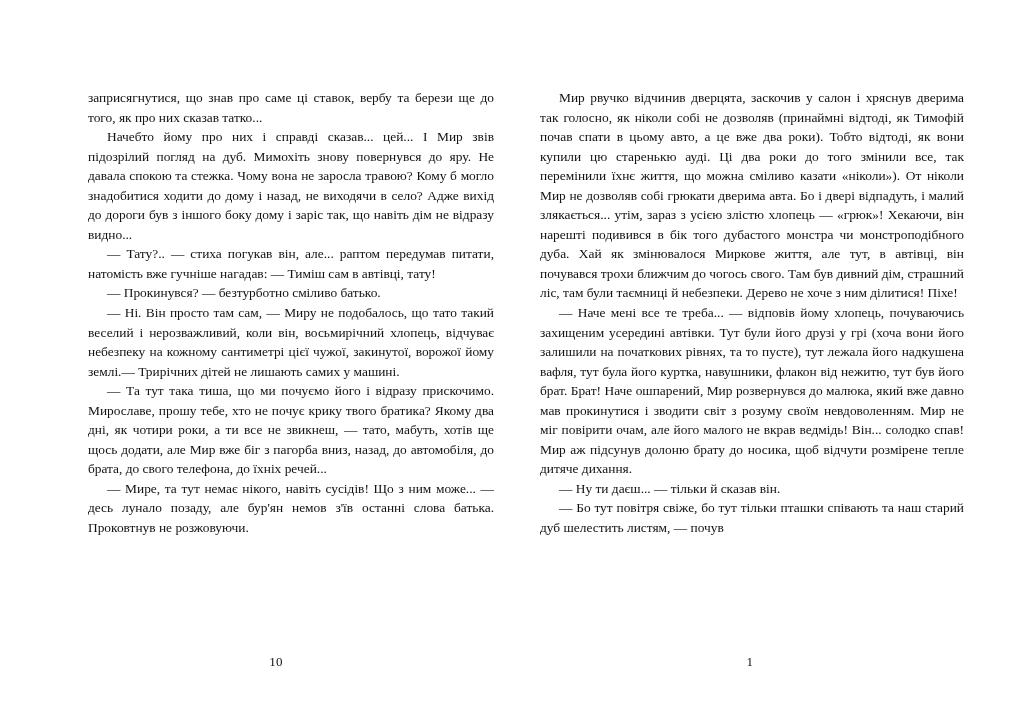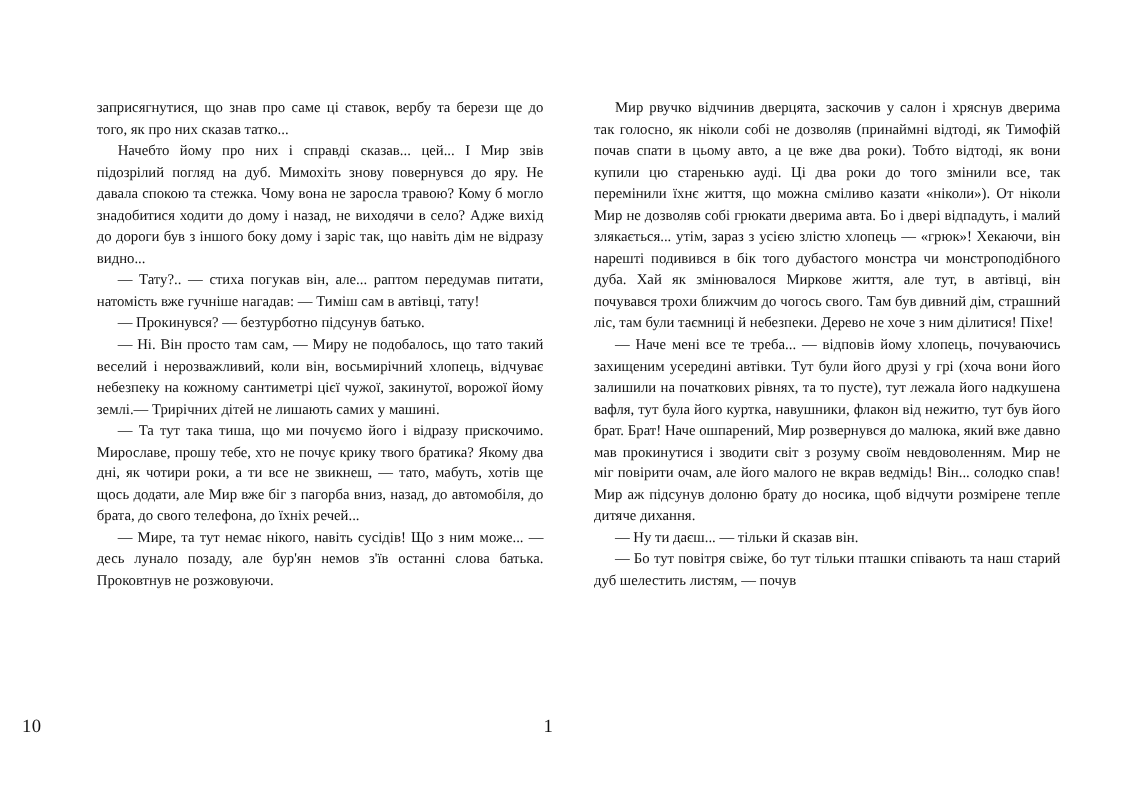--- a/index.html
+++ b/index.html
@@ -47,37 +47,38 @@
     margin: 0;
     text-indent: 0;
   }
   .text-column p.indent {
     text-indent: 19px;
   }
   .folio {
     position: absolute;
     bottom: 46px;
     width: 100%;
-    font-size: 17px;
+    text-align: center;
+    font-size: 13px;
     letter-spacing: 0.3px;
   }
   .page-left .folio { left: 20px; }
   .page-right .folio { left: -18px; }
 </style>
 </head>
 <body>
 
 <div class="book-spread">
 
   <div class="page page-left">
     <div class="text-column">
       <p>заприсягнутися, що знав про саме ці ставок, вербу та берези ще до того, як про них сказав татко...</p>
       <p class="indent">Начебто йому про них і справді сказав... цей... І Мир звів підозрілий погляд на дуб. Мимохіть знову повернувся до яру. Не давала спокою та стежка. Чому вона не заросла травою? Кому б могло знадобитися ходити до дому і назад, не виходячи в село? Адже вихід до дороги був з іншого боку дому і заріс так, що навіть дім не відразу видно...</p>
       <p class="indent">— Тату?.. — стиха погукав він, але... раптом передумав питати, натомість вже гучніше нагадав: — Тиміш сам в автівці, тату!</p>
-      <p class="indent">— Прокинувся? — безтурботно підсунув батько.</p>
+      <p class="indent">— Прокинувся? — безтурботно сміливо батько.</p>
       <p class="indent">— Ні. Він просто там сам, — Миру не подобалось, що тато такий веселий і нерозважливий, коли він, восьмирічний хлопець, відчуває небезпеку на кожному сантиметрі цієї чужої, закинутої, ворожої йому землі.— Трирічних дітей не лишають самих у машині.</p>
       <p class="indent">— Та тут така тиша, що ми почуємо його і відразу прискочимо. Мирославе, прошу тебе, хто не почує крику твого братика? Якому два дні, як чотири роки, а ти все не звикнеш, — тато, мабуть, хотів ще щось додати, але Мир вже біг з пагорба вниз, назад, до автомобіля, до брата, до свого телефона, до їхніх речей...</p>
       <p class="indent">— Мире, та тут немає нікого, навіть сусідів! Що з ним може... — десь лунало позаду, але бур'ян немов з'їв останні слова батька. Проковтнув не розжовуючи.</p>
     </div>
     <div class="folio">10</div>
   </div>
 
   <div class="page page-right">
     <div class="text-column">
       <p class="indent">Мир рвучко відчинив дверцята, заскочив у салон і хряснув дверима так голосно, як ніколи собі не дозволяв (принаймні відтоді, як Тимофій почав спати в цьому авто, а це вже два роки). Тобто відтоді, як вони купили цю старенькю ауді. Ці два роки до того змінили все, так перемінили їхнє життя, що можна сміливо казати «ніколи»). От ніколи Мир не дозволяв собі грюкати дверима авта. Бо і двері відпадуть, і малий злякається... утім, зараз з усією злістю хлопець — «грюк»! Хекаючи, він нарешті подивився в бік того дубастого монстра чи монстроподібного дуба. Хай як змінювалося Миркове життя, але тут, в автівці, він почувався трохи ближчим до чогось свого. Там був дивний дім, страшний ліс, там були таємниці й небезпеки. Дерево не хоче з ним ділитися! Піхе!</p>

